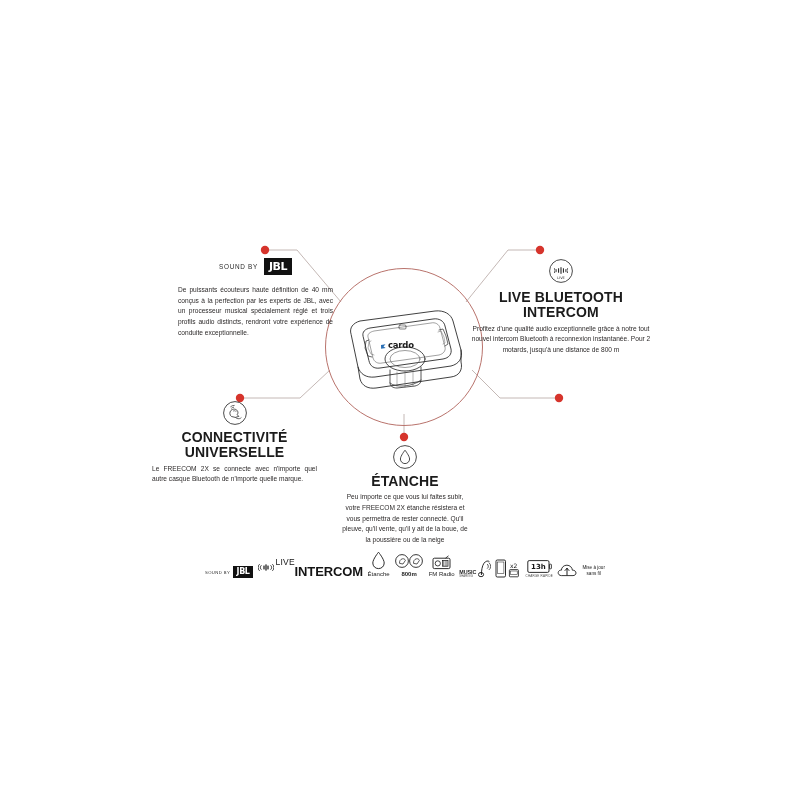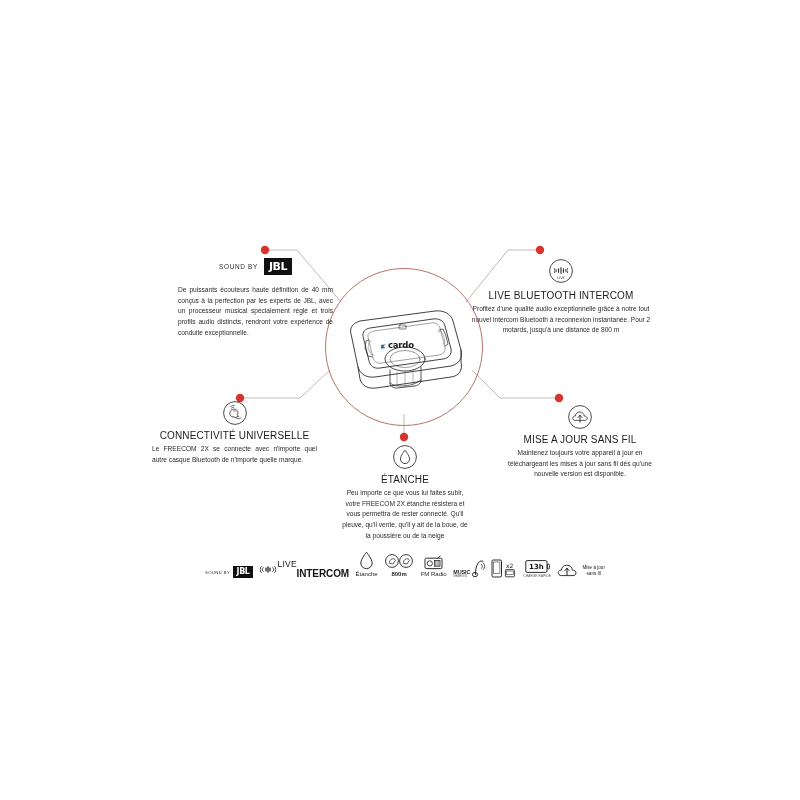--- a/index.html
+++ b/index.html
@@ -48,22 +48,22 @@
 
   
   .feature {
     position: absolute;
     color: #221f1f;
   }
   .feature .ficon {
     display: block;
   }
   .feature .ftitle {
-    font-size: 10px;
-    font-weight: normal;
+    font-size: 14px;
+    font-weight: bold;
     letter-spacing: 0.15px;
     color: #1b1b1b;
     margin: 4px 0 3px 0;
     line-height: 1.1;
   }
   .feature .fbody {
     font-size: 6.6px;
     line-height: 1.62;
     color: #2d2a2a;
   }
@@ -195,21 +195,21 @@
     display: flex;
     align-items: center;
     gap: 2px;
   }
   .strip-live .live-txt {
     display: flex;
     flex-direction: column;
     line-height: 0.95;
   }
   .strip-live .l1 { font-size: 8.5px; letter-spacing: 0.2px; color:#141414; }
-  .strip-live .l2 { font-size: 10px; font-weight: bold; letter-spacing: -0.1px; color:#141414;padding-left:19px; }
+  .strip-live .l2 { font-size: 13px; font-weight: bold; letter-spacing: -0.1px; color:#141414;padding-left:19px; }
   .music-txt {
     font-size: 5.4px;
     font-weight: bold;
     color: #1c1c1c;
     line-height: 1;
   }
   .music-sub {
     font-size: 2.6px;
     color: #3a3a3a;
     letter-spacing: 0.3px;
@@ -335,33 +335,20 @@
       <svg class="ficon" width="26" height="26" viewBox="0 0 26 26">
         <circle cx="13" cy="13" r="11.4" fill="none" stroke="#2b2b2b" stroke-width="0.85"></circle>
         <path d="M13,6.2 C13,6.2 8.4,12.0 8.4,15.0 C8.4,17.6 10.5,19.6 13,19.6
                  C15.5,19.6 17.6,17.6 17.6,15.0 C17.6,12.0 13,6.2 13,6.2 Z" fill="none" stroke="#2b2b2b" stroke-width="0.85"></path>
       </svg>
     </div>
     <div class="ftitle">ÉTANCHE</div>
     <div class="fbody">Peu importe ce que vous lui faites subir, votre FREECOM 2X étanche résistera et vous permettra de rester connecté. Qu'il pleuve, qu'il vente, qu'il y ait de la boue, de la poussière ou de la neige</div>
   </div>
 
-  <div class="feature" id="feat-update">
-    <div class="icon-wrap">
-      <svg class="ficon" width="26" height="26" viewBox="0 0 26 26">
-        <circle cx="13" cy="13" r="11.4" fill="none" stroke="#2b2b2b" stroke-width="0.85"></circle>
-        <path d="M8.2,16.4 C6.6,16.4 5.6,15.2 5.8,13.9 C6.0,12.6 7.2,11.8 8.4,12.0
-                 C8.5,9.6 10.4,8.0 12.8,8.0 C15.2,8.0 17.1,9.8 17.2,12.0
-                 C18.8,11.8 20.2,12.9 20.2,14.3 C20.2,15.6 19.1,16.4 17.8,16.4 Z" fill="none" stroke="#2b2b2b" stroke-width="0.8"></path>
-        <path d="M13,18.4 L13,11.4 M13,11.4 L10.9,13.6 M13,11.4 L15.1,13.6" fill="none" stroke="#2b2b2b" stroke-width="0.9" stroke-linecap="round"></path>
-      </svg>
-    </div>
-    <div class="ftitle">MISE A JOUR SANS FIL</div>
-    <div class="fbody">Maintenez toujours votre appareil à jour en téléchargeant les mises à jour sans fil dès qu'une nouvelle version est disponible.</div>
-  </div>
 
   <div id="icon-strip">
 
     <div class="strip-item">
       <div class="strip-jbl">
         <span class="sb">SOUND BY</span>
         <span class="lg">JBL</span>
       </div>
     </div>
 

